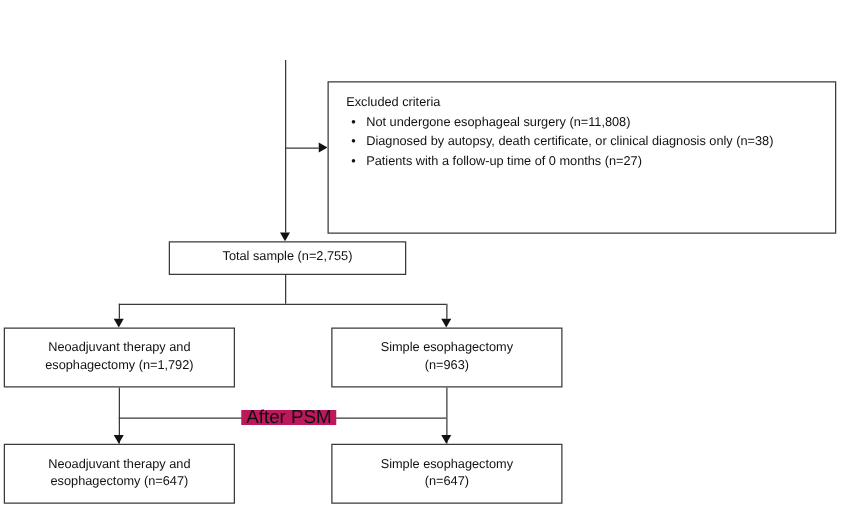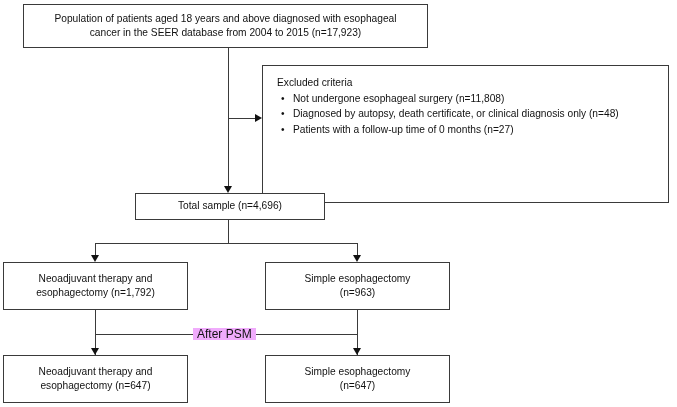--- a/index.html
+++ b/index.html
@@ -84,54 +84,50 @@
   .arrow-right {
     position: absolute;
     width: 0;
     height: 0;
     border-top: 4.5px solid transparent;
     border-bottom: 4.5px solid transparent;
     border-left: 7px solid #111111;
   }
   .edge-label {
     position: absolute;
-    background: #f0abfc;
-    font-size: 12px;
+    background: #be185d;
+    font-size: 15px;
     line-height: 12px;
     padding: 0 4px;
     white-space: nowrap;
   }
 </style>
 </head>
 <body>
 
 <div id="canvas">
 
-  <div class="box" style="left:23px; top:4px; width:405px; height:44px;">
-    <span class="txt">Population of patients aged 18 years and above diagnosed with esophageal
-cancer in the SEER database from 2004 to 2015 (n=17,923)</span>
-  </div>
 
   <div class="vline" style="left:228px; top:48px; height:138px;"></div>
   <div class="arrow-down" style="left:224px; top:186px;"></div>
 
   <div class="hline" style="left:228px; top:118px; width:27px;"></div>
   <div class="arrow-right" style="left:255px; top:113.5px;"></div>
 
-  <div class="box box-excl" style="left:262px; top:65px; width:407px; height:138px;">
+  <div class="box box-excl" style="left:262px; top:65px; width:407px; height:122px;">
     <div class="excl-title">Excluded criteria</div>
     <ul class="excl-list">
       <li>Not undergone esophageal surgery (n=11,808)</li>
-      <li>Diagnosed by autopsy, death certificate, or clinical diagnosis only (n=48)</li>
+      <li>Diagnosed by autopsy, death certificate, or clinical diagnosis only (n=38)</li>
       <li>Patients with a follow-up time of 0 months (n=27)</li>
     </ul>
   </div>
 
   <div class="box" style="left:135px; top:193px; width:190px; height:27px;">
-    <span class="txt">Total sample (n=4,696)</span>
+    <span class="txt">Total sample (n=2,755)</span>
   </div>
 
   <div class="vline" style="left:228px; top:220px; height:23px;"></div>
   <div class="hline" style="left:95px; top:243px; width:262px;"></div>
   <div class="vline" style="left:95px; top:243px; height:12px;"></div>
   <div class="vline" style="left:357px; top:243px; height:12px;"></div>
   <div class="arrow-down" style="left:91px; top:255px;"></div>
   <div class="arrow-down" style="left:353px; top:255px;"></div>
 
   <div class="box" style="left:3px; top:262px; width:185px; height:48px;">

